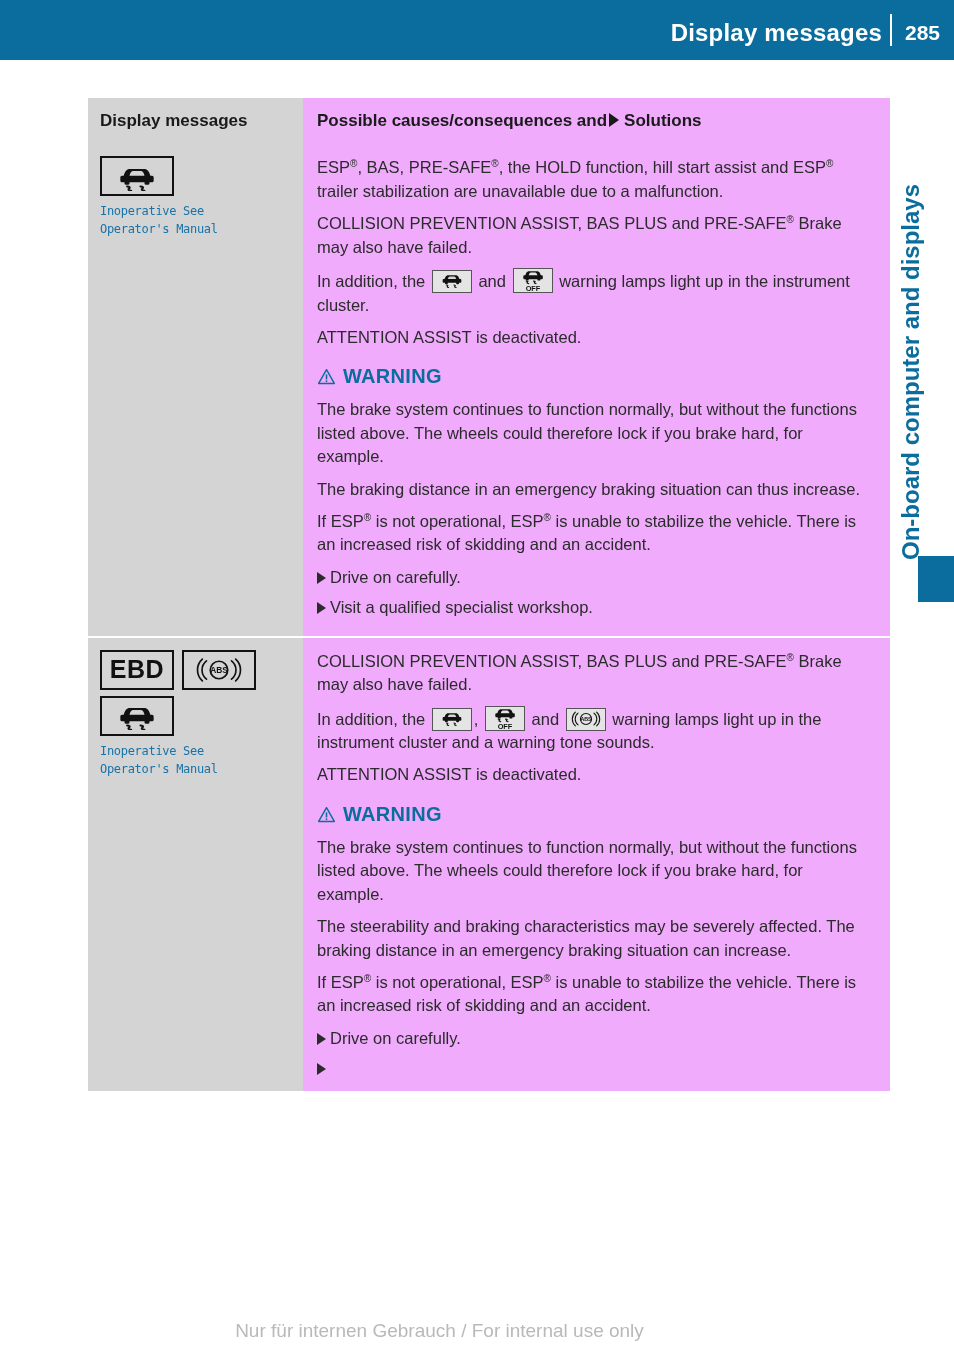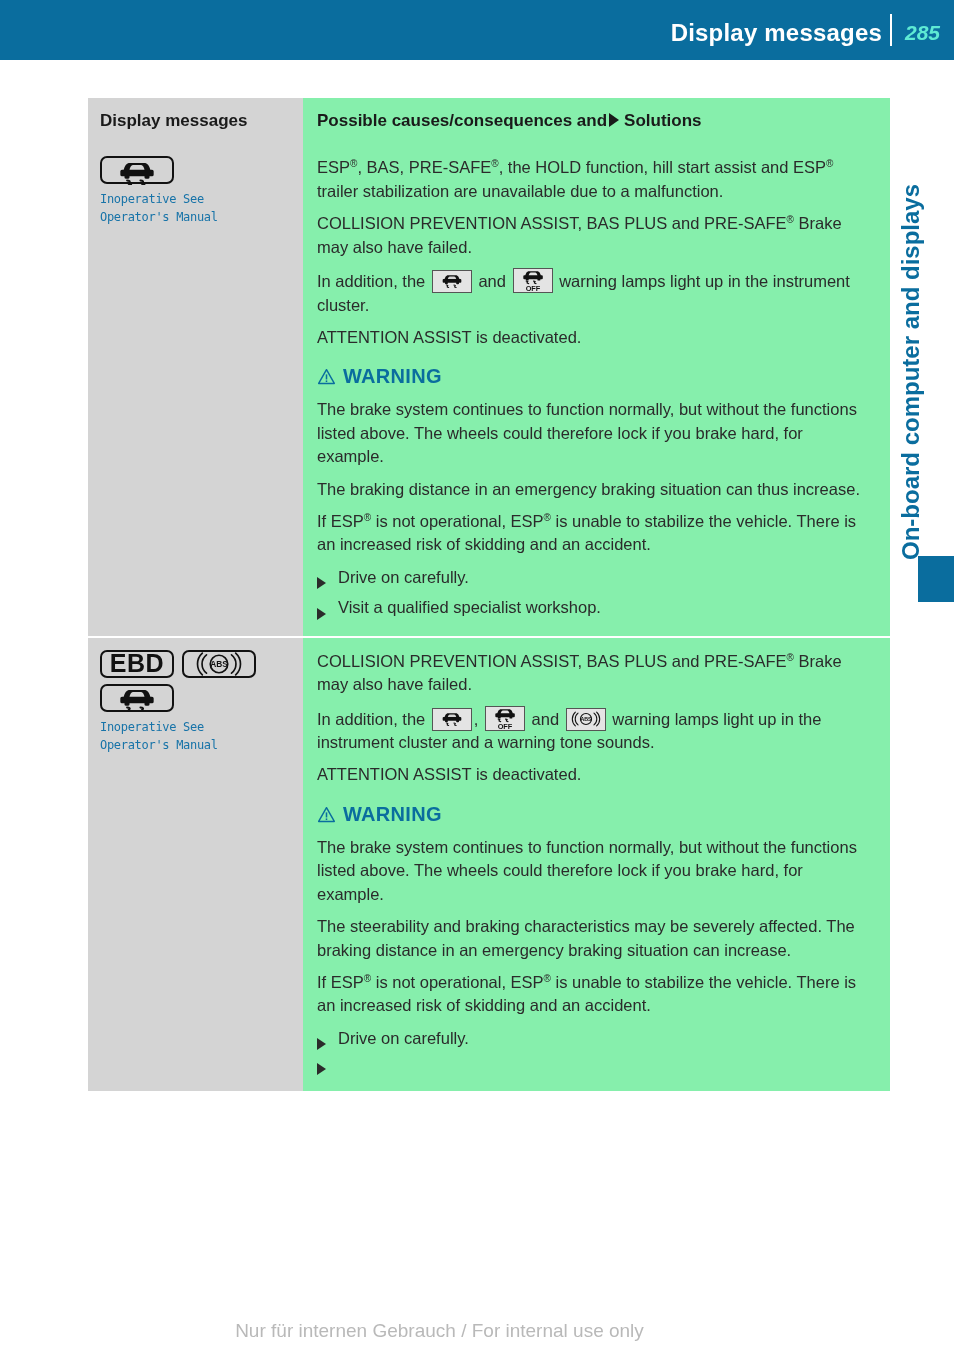--- a/index.html
+++ b/index.html
@@ -39,24 +39,23 @@
     right: 62px;
     top: 14px;
     width: 2px;
     height: 32px;
     background: #ffffff;
   }
   .header-page {
     position: absolute;
     right: 14px;
     top: 21px;
-    color: #5eead4;
+    color: #ffffff;
     font-size: 21px;
     font-weight: bold;
-    font-style: italic;
   }
 
   
   .side-tab-text {
     position: absolute;
     left: 897px;
     top: 120px;
     width: 40px;
     height: 440px;
     color: #0a6d9e;
@@ -94,21 +93,21 @@
     margin-top: 2px;
   }
   .cell-left {
     width: 215px;
     background: #d4d4d4;
     padding: 12px 14px 16px 12px;
     box-sizing: border-box;
   }
   .cell-right {
     width: 587px;
-    background: #86efac;
+    background: #f0abfc;
     padding: 12px 16px 16px 14px;
     box-sizing: border-box;
   }
   .header-row .cell-left,
   .header-row .cell-right {
     padding-top: 13px;
     padding-bottom: 13px;
   }
   .col-head {
     font-size: 17px;
@@ -146,22 +145,22 @@
   }
   .warn-tri {
     width: 19px;
     height: 17px;
     flex: 0 0 auto;
   }
 
   
   .bullet-line {
     display: flex;
-    align-items: flex-end;
-    gap: 12px;
+    align-items: flex-start;
+    gap: 4px;
     margin: 0 0 7px 0;
   }
   .bullet-line:last-child { margin-bottom: 0; }
   .tri-marker {
     flex: 0 0 auto;
     margin-top: 6px;
     width: 0;
     height: 0;
     border-left: 9px solid #2b2b2b;
     border-top: 6px solid transparent;
@@ -192,22 +191,21 @@
   .symbox {
     border: 2px solid #111;
     background: #d4d4d4;
     display: flex;
     align-items: center;
     justify-content: center;
     box-sizing: border-box;
   }
   .symbox.big {
     width: 74px;
-    height: 28px;
-    border-radius: 7px;
+    height: 40px;
   }
   .symbox.ebd {
     font-size: 25px;
     font-weight: bold;
     letter-spacing: 0.5px;
     color: #111;
     font-family: "Liberation Sans", sans-serif;
   }
   .display-text {
     color: #1773a8;

